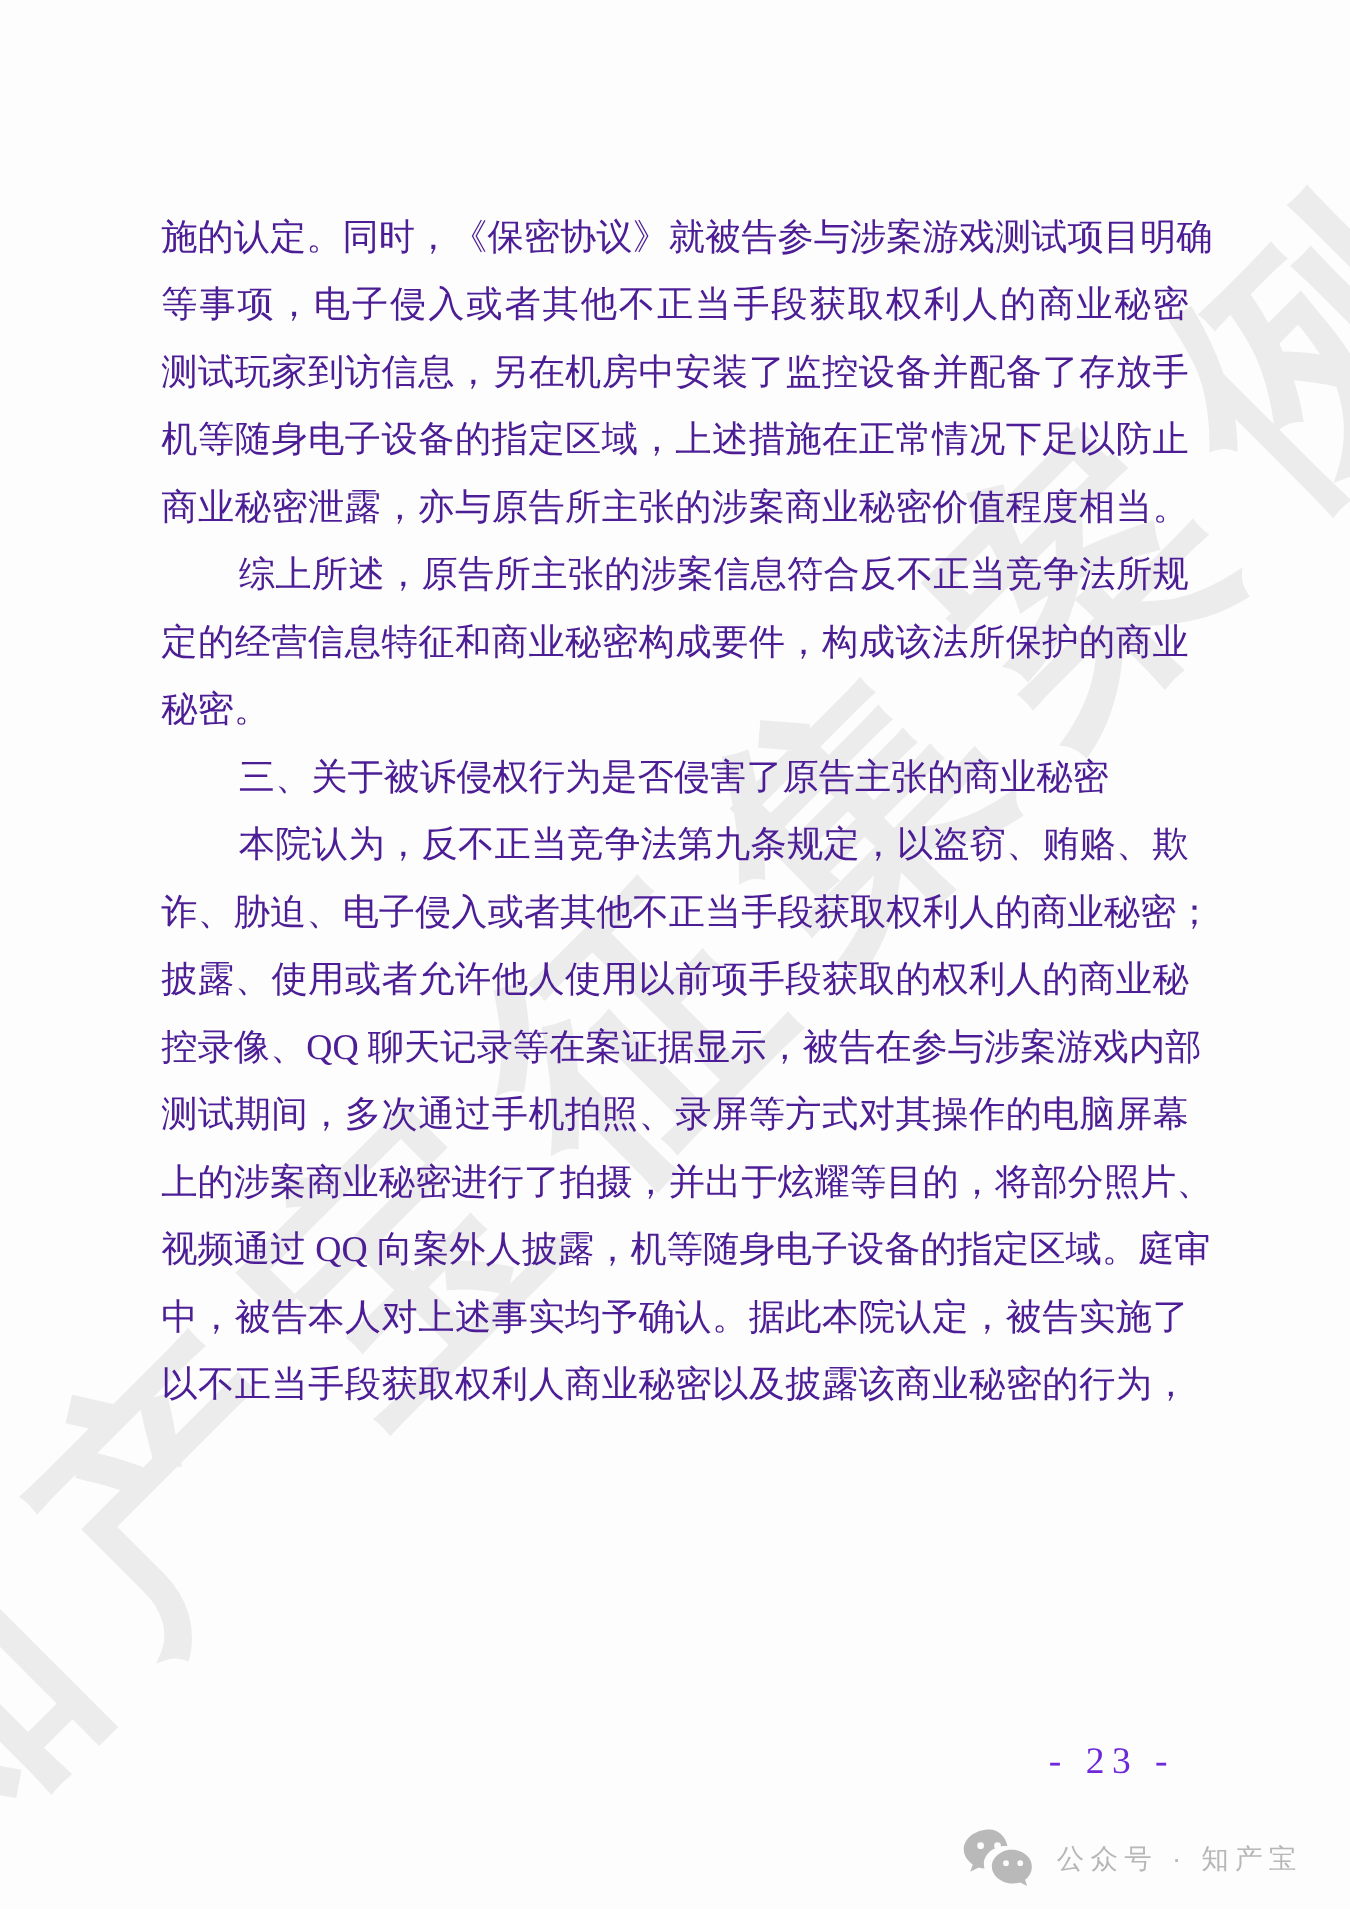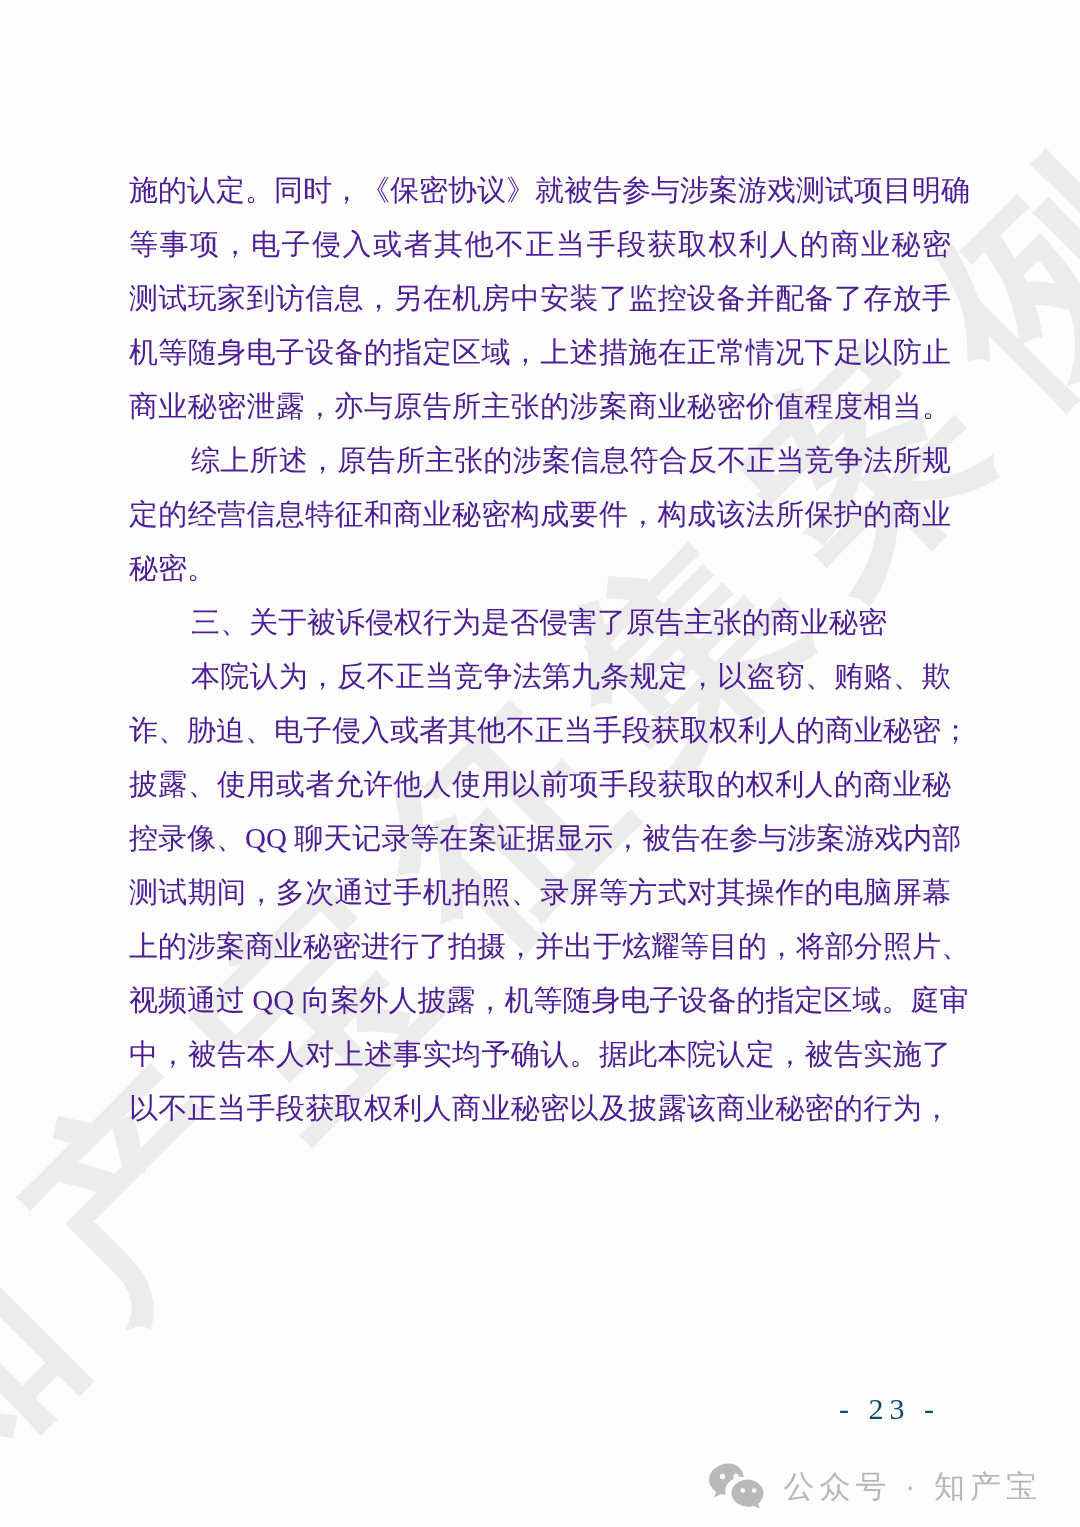--- a/index.html
+++ b/index.html
@@ -52,36 +52,36 @@
   }
   .line.indent {
     text-indent: 62px;
   }
   .page-number {
     position: absolute;
     top: 1392px;
     right: 140px;
     font-size: 30px;
     letter-spacing: 6px;
-    color: #0c4a6e;
+    color: #6d28d9;
     z-index: 2;
     font-family: "Liberation Serif", serif;
   }
   .footer-brand {
     position: absolute;
     top: 1462px;
     right: 38px;
     display: flex;
     align-items: center;
     gap: 14px;
     z-index: 2;
   }
   .footer-brand .brand-label {
     font-family: "Liberation Sans", sans-serif;
-    font-size: 31px;
+    font-size: 22px;
     letter-spacing: 5px;
     color: #b7b7b7;
   }
   .wechat-icon {
     display: block;
   }
 </style>
 </head>
 <body>
 

